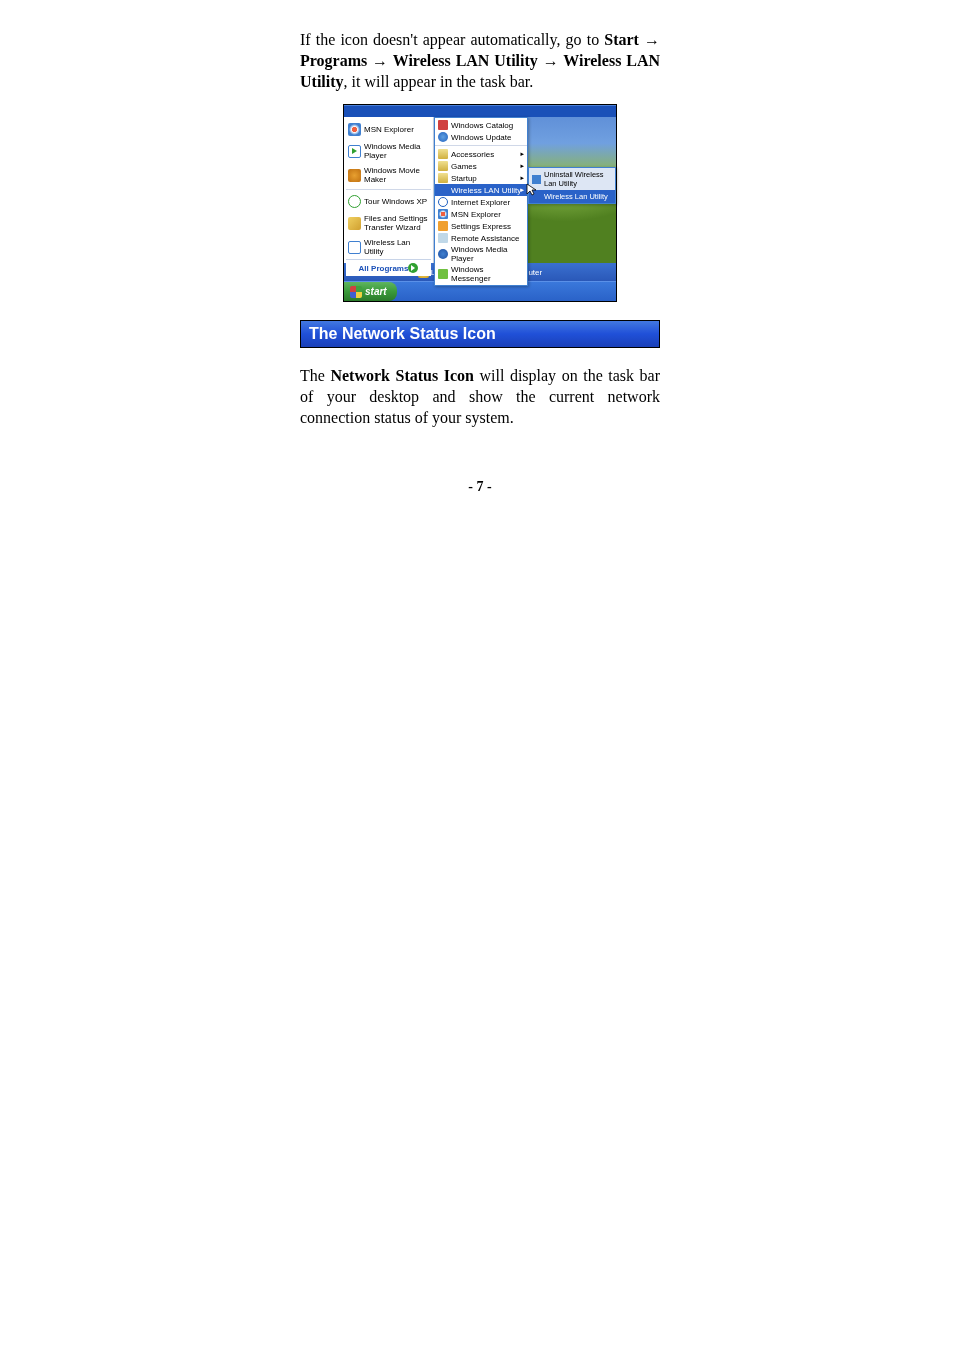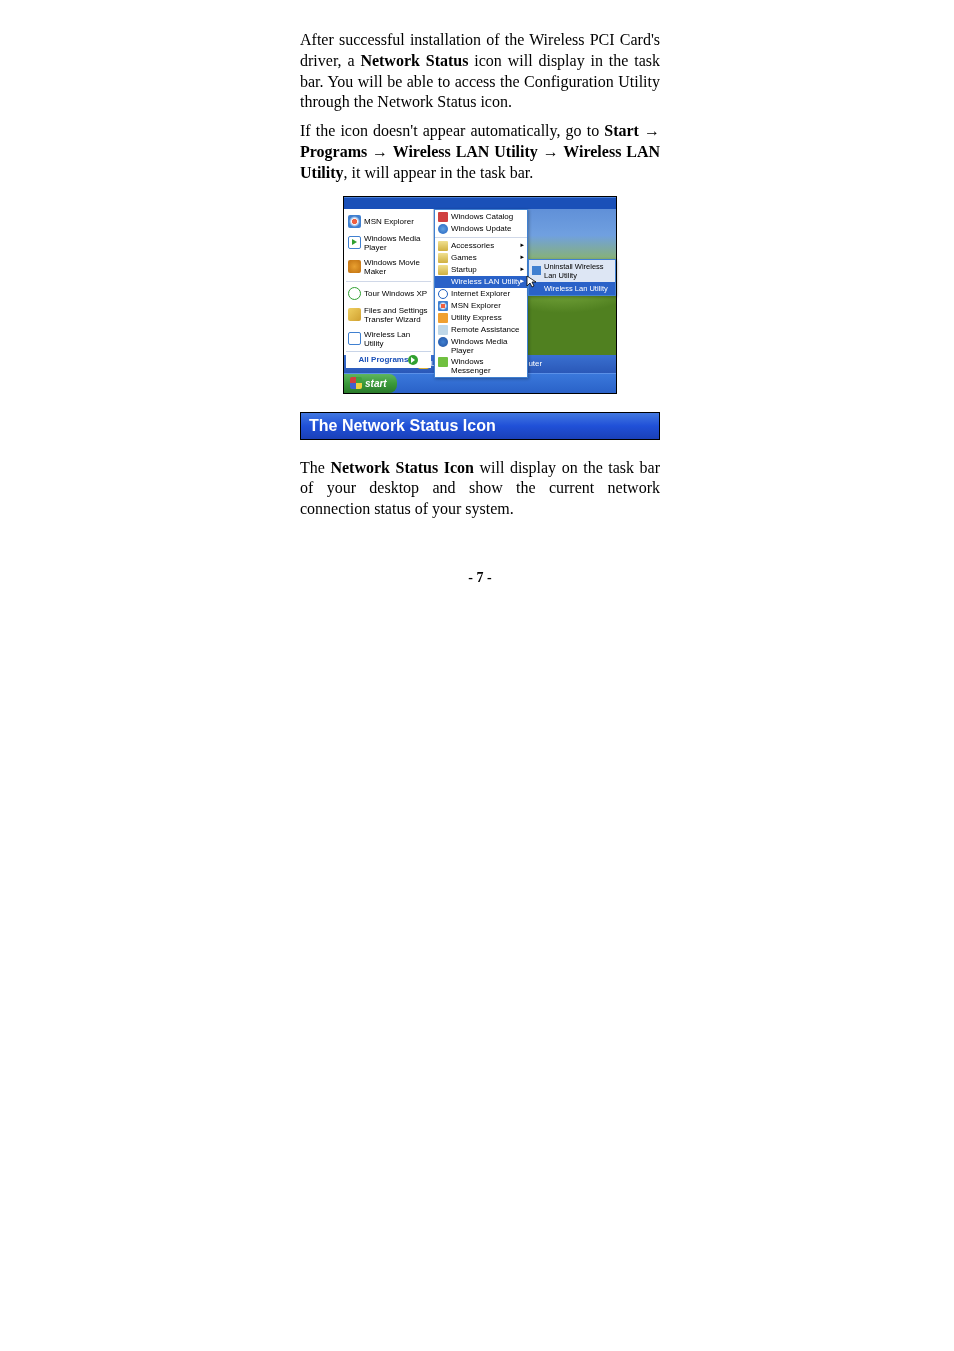--- a/index.html
+++ b/index.html
@@ -193,20 +193,21 @@
       border: 1px solid #4080d0;
       box-shadow: 1px 1px 3px rgba(0,0,0,0.3);
       position: absolute;
       left: 90px;
       top: 0;
       padding: 1px 0;
       z-index: 2;
     }
     .sm-mid-item {
       display: flex;
+      align-items: center;
       gap: 3px;
       padding: 1px 3px;
       color: #000;
       position: relative;
     }
     .sm-mid-item .arr {
       position: absolute;
       right: 3px;
       color: #000;
       font-size: 7px;
@@ -359,23 +360,20 @@
       font-weight: bold;
       margin-top: 50px;
     }
   </style>
 </head>
 <body>
 
 <div class="page-container">
 
 
-  <p class="para">
-    <span>After successful installation of the Wireless PCI Card's driver, a </span><span class="bold">Network Status</span><span> icon will display in the task bar. You will be able to access the Configuration Utility through the Network Status icon.</span>
-  </p>
 
 
   <p class="para">
     <span>If the icon doesn't appear automatically, go to </span><span class="bold">Start</span><span class="bold"> → </span><span class="bold">Programs</span><span class="bold"> → </span><span class="bold">Wireless LAN Utility</span><span class="bold"> → </span><span class="bold">Wireless LAN Utility</span><span>, it will appear in the task bar.</span>
   </p>
 
   <div class="startmenu-figure">
     <div class="sm-top-row"></div>
     <div class="sm-body">
       <div class="sm-left">
@@ -443,21 +441,21 @@
         <div class="sm-mid-item">
             <span class="sm-mic mic-ie"></span>
             <span>Internet Explorer</span>
           </div>
         <div class="sm-mid-item">
             <span class="sm-mic mic-msn"></span>
             <span>MSN Explorer</span>
           </div>
         <div class="sm-mid-item">
             <span class="sm-mic mic-outlook"></span>
-            <span>Utility Express</span>
+            <span>Settings Express</span>
           </div>
         <div class="sm-mid-item">
             <span class="sm-mic mic-remote"></span>
             <span>Remote Assistance</span>
           </div>
         <div class="sm-mid-item">
             <span class="sm-mic mic-media"></span>
             <span>Windows Media Player</span>
           </div>
         <div class="sm-mid-item">

